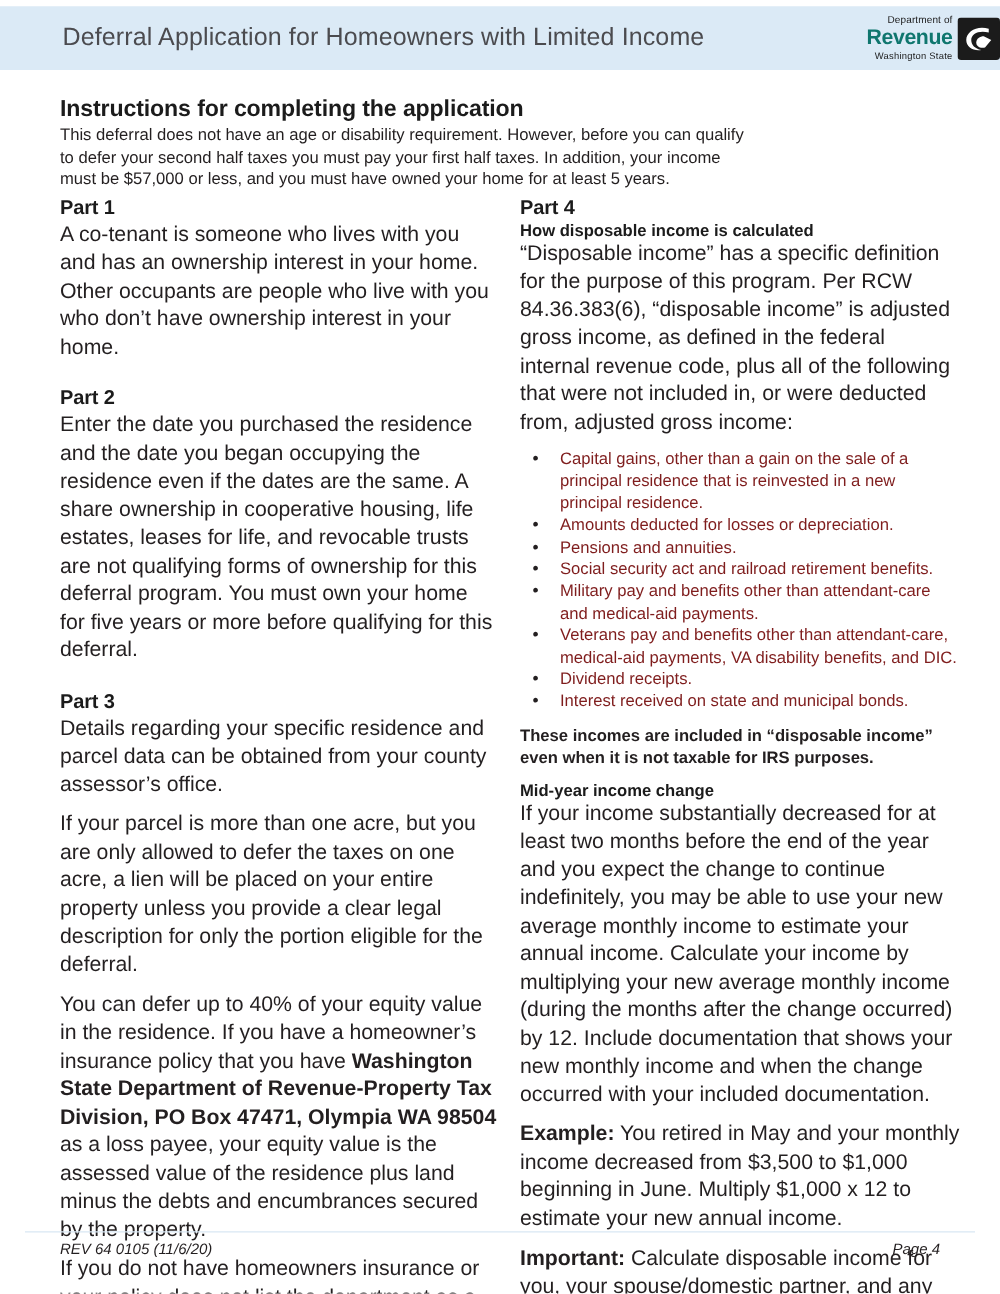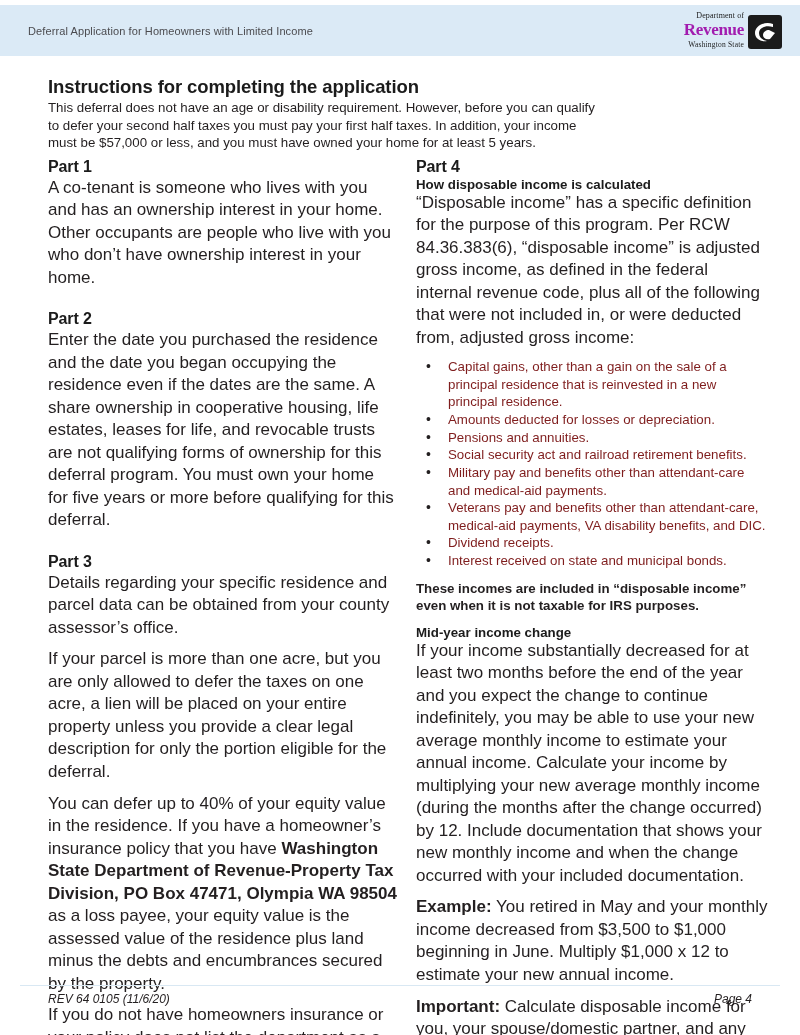--- a/index.html
+++ b/index.html
@@ -26,48 +26,46 @@
     left: 0;
     top: 5px;
     width: 800px;
     height: 51px;
     background: #dbeaf6;
     display: flex;
     align-items: center;
     justify-content: space-between;
   }
   .header-title {
-    font-size: 11px;
+    font-size: 20px;
     color: #4b4b4f;
     letter-spacing: 0.1px;
-    padding-left: 28px;
+    padding-left: 50px;
     white-space: nowrap;
   }
   .logo-wrap {
     display: flex;
-    align-items: flex-end;
-    padding-right: 18px;
+    align-items: center;
     gap: 4px;
-    font-family: Liberation Serif, serif;
   }
   .logo-words {
     display: flex;
     flex-direction: column;
     align-items: flex-end;
     line-height: 1;
   }
   .logo-dept {
     font-size: 8px;
     color: #1b1b1b;
     letter-spacing: 0.1px;
   }
   .logo-revenue {
     font-size: 17px;
     font-weight: bold;
-    color: #a21caf;
+    color: #0f766e;
     letter-spacing: -0.3px;
     margin-top: 1px;
   }
   .logo-state {
     font-size: 7.5px;
     color: #1b1b1b;
     margin-top: 3px;
     letter-spacing: 0.2px;
   }
   .logo-mark {

